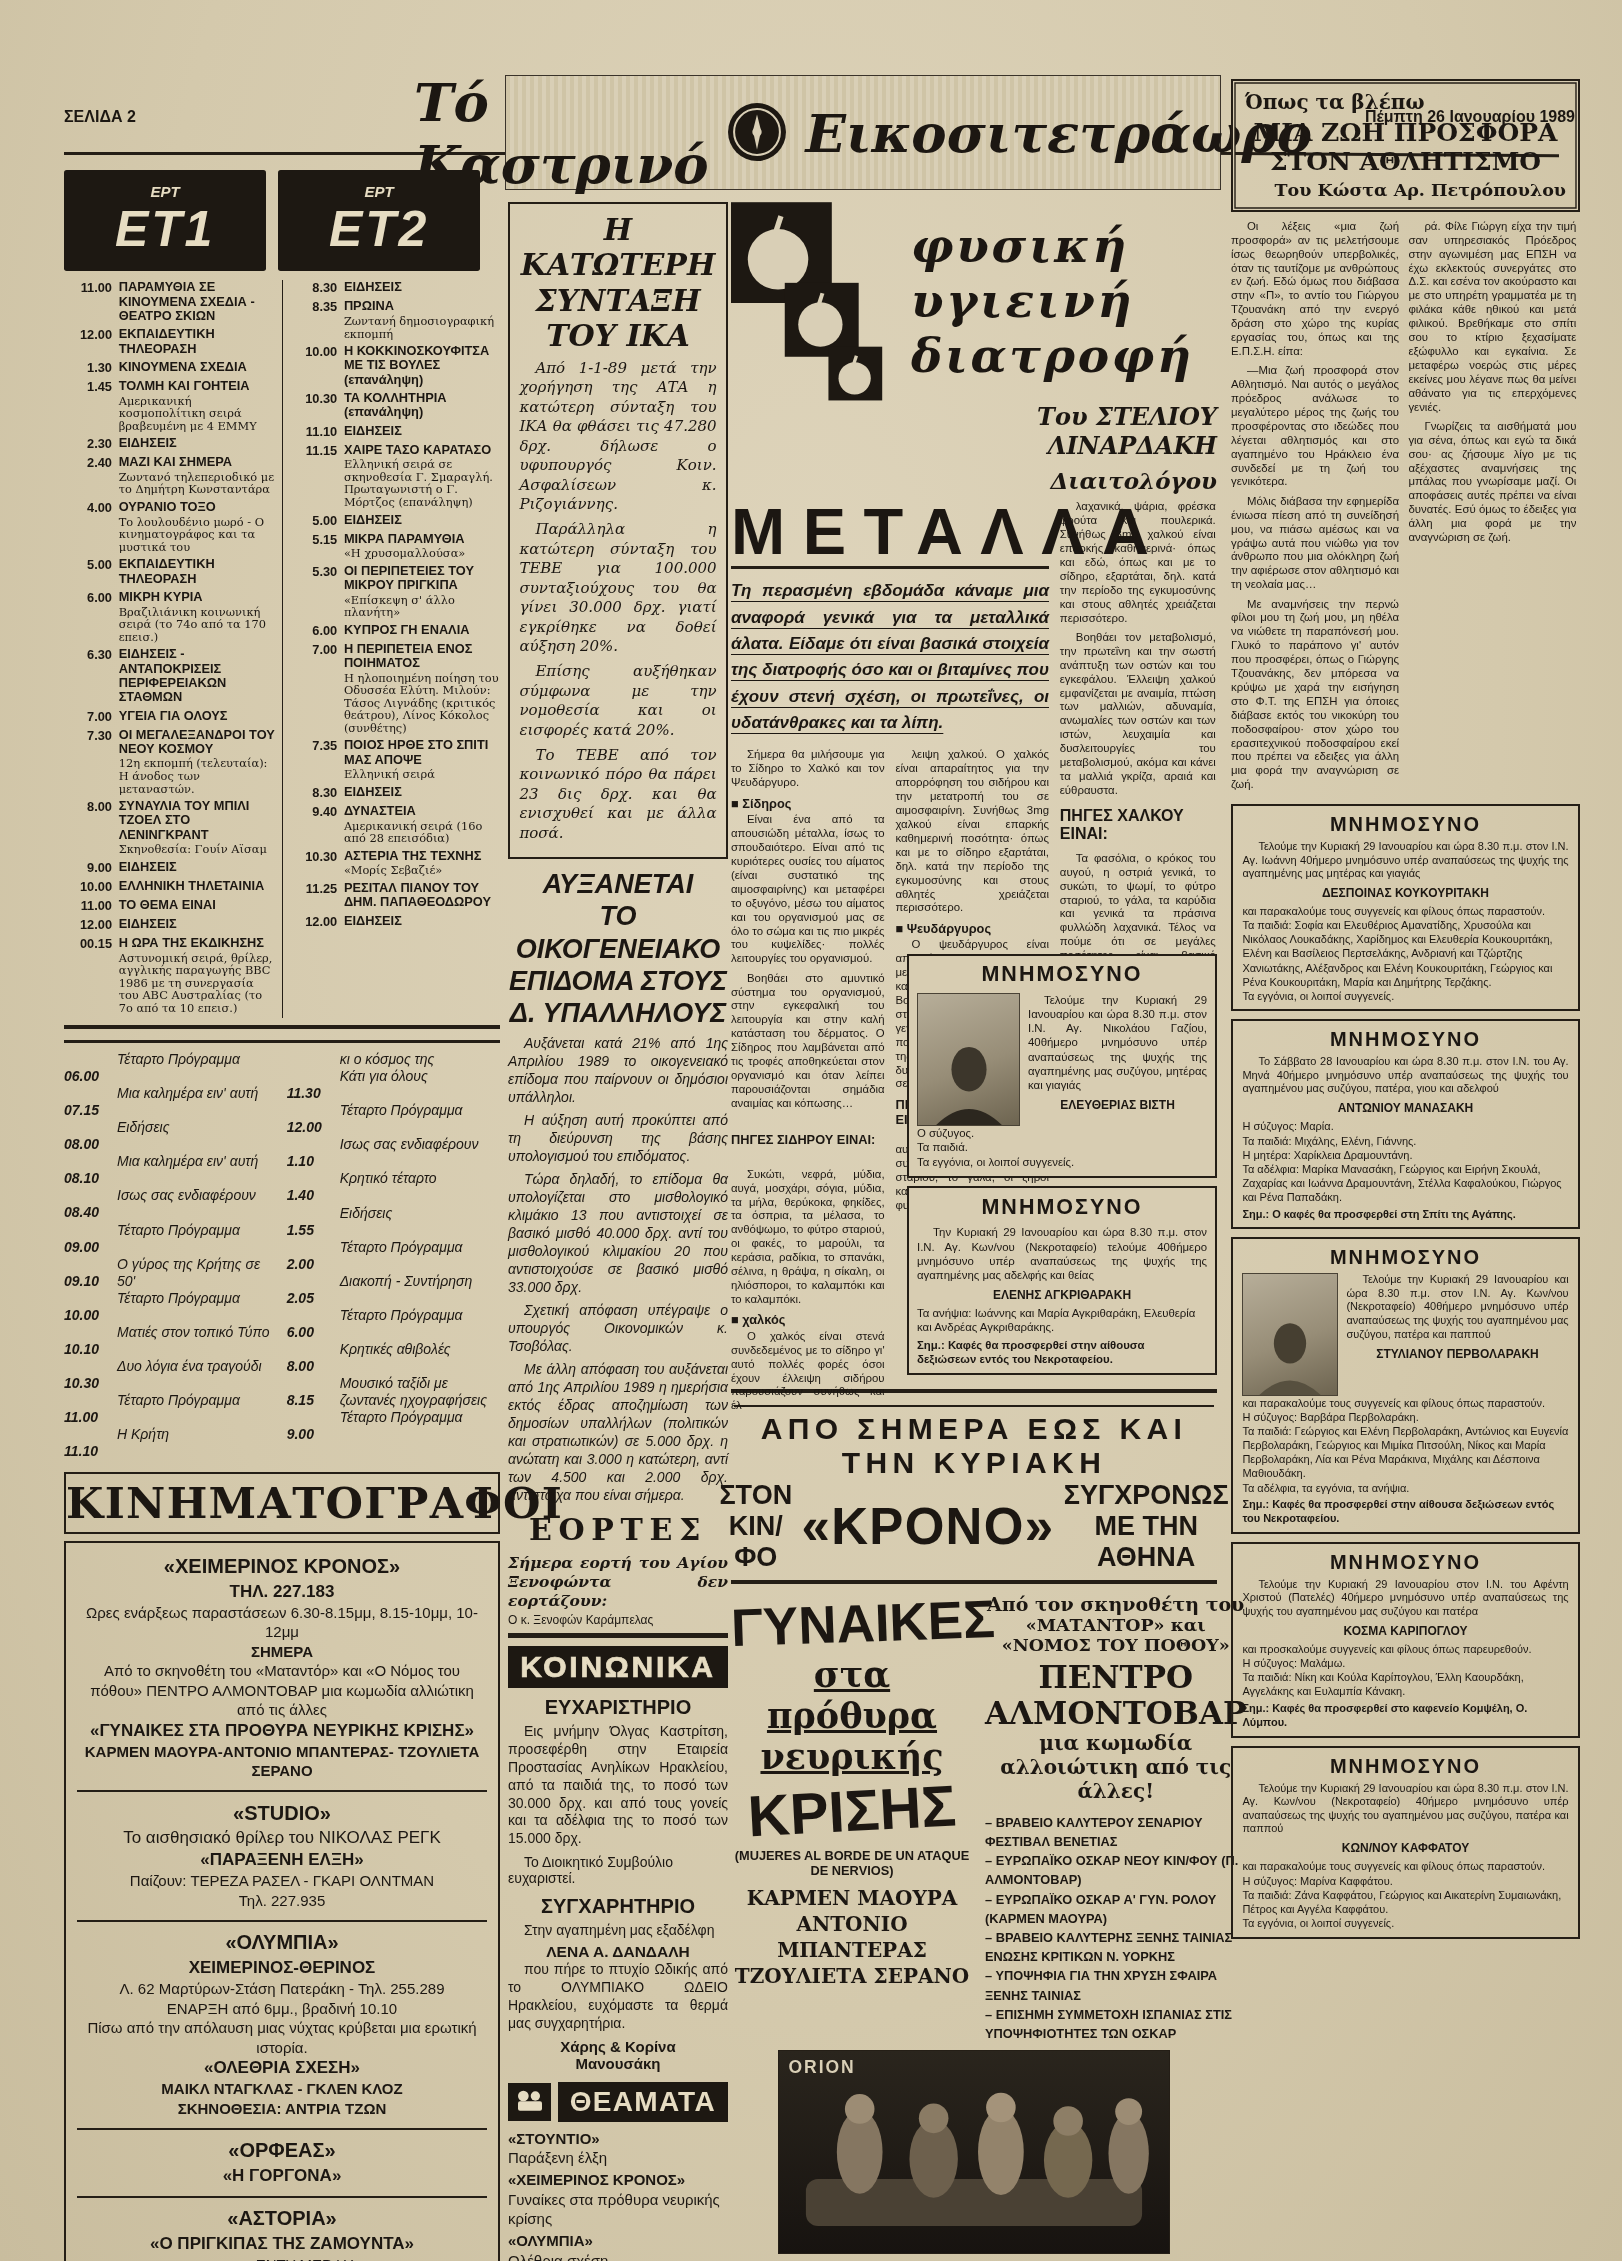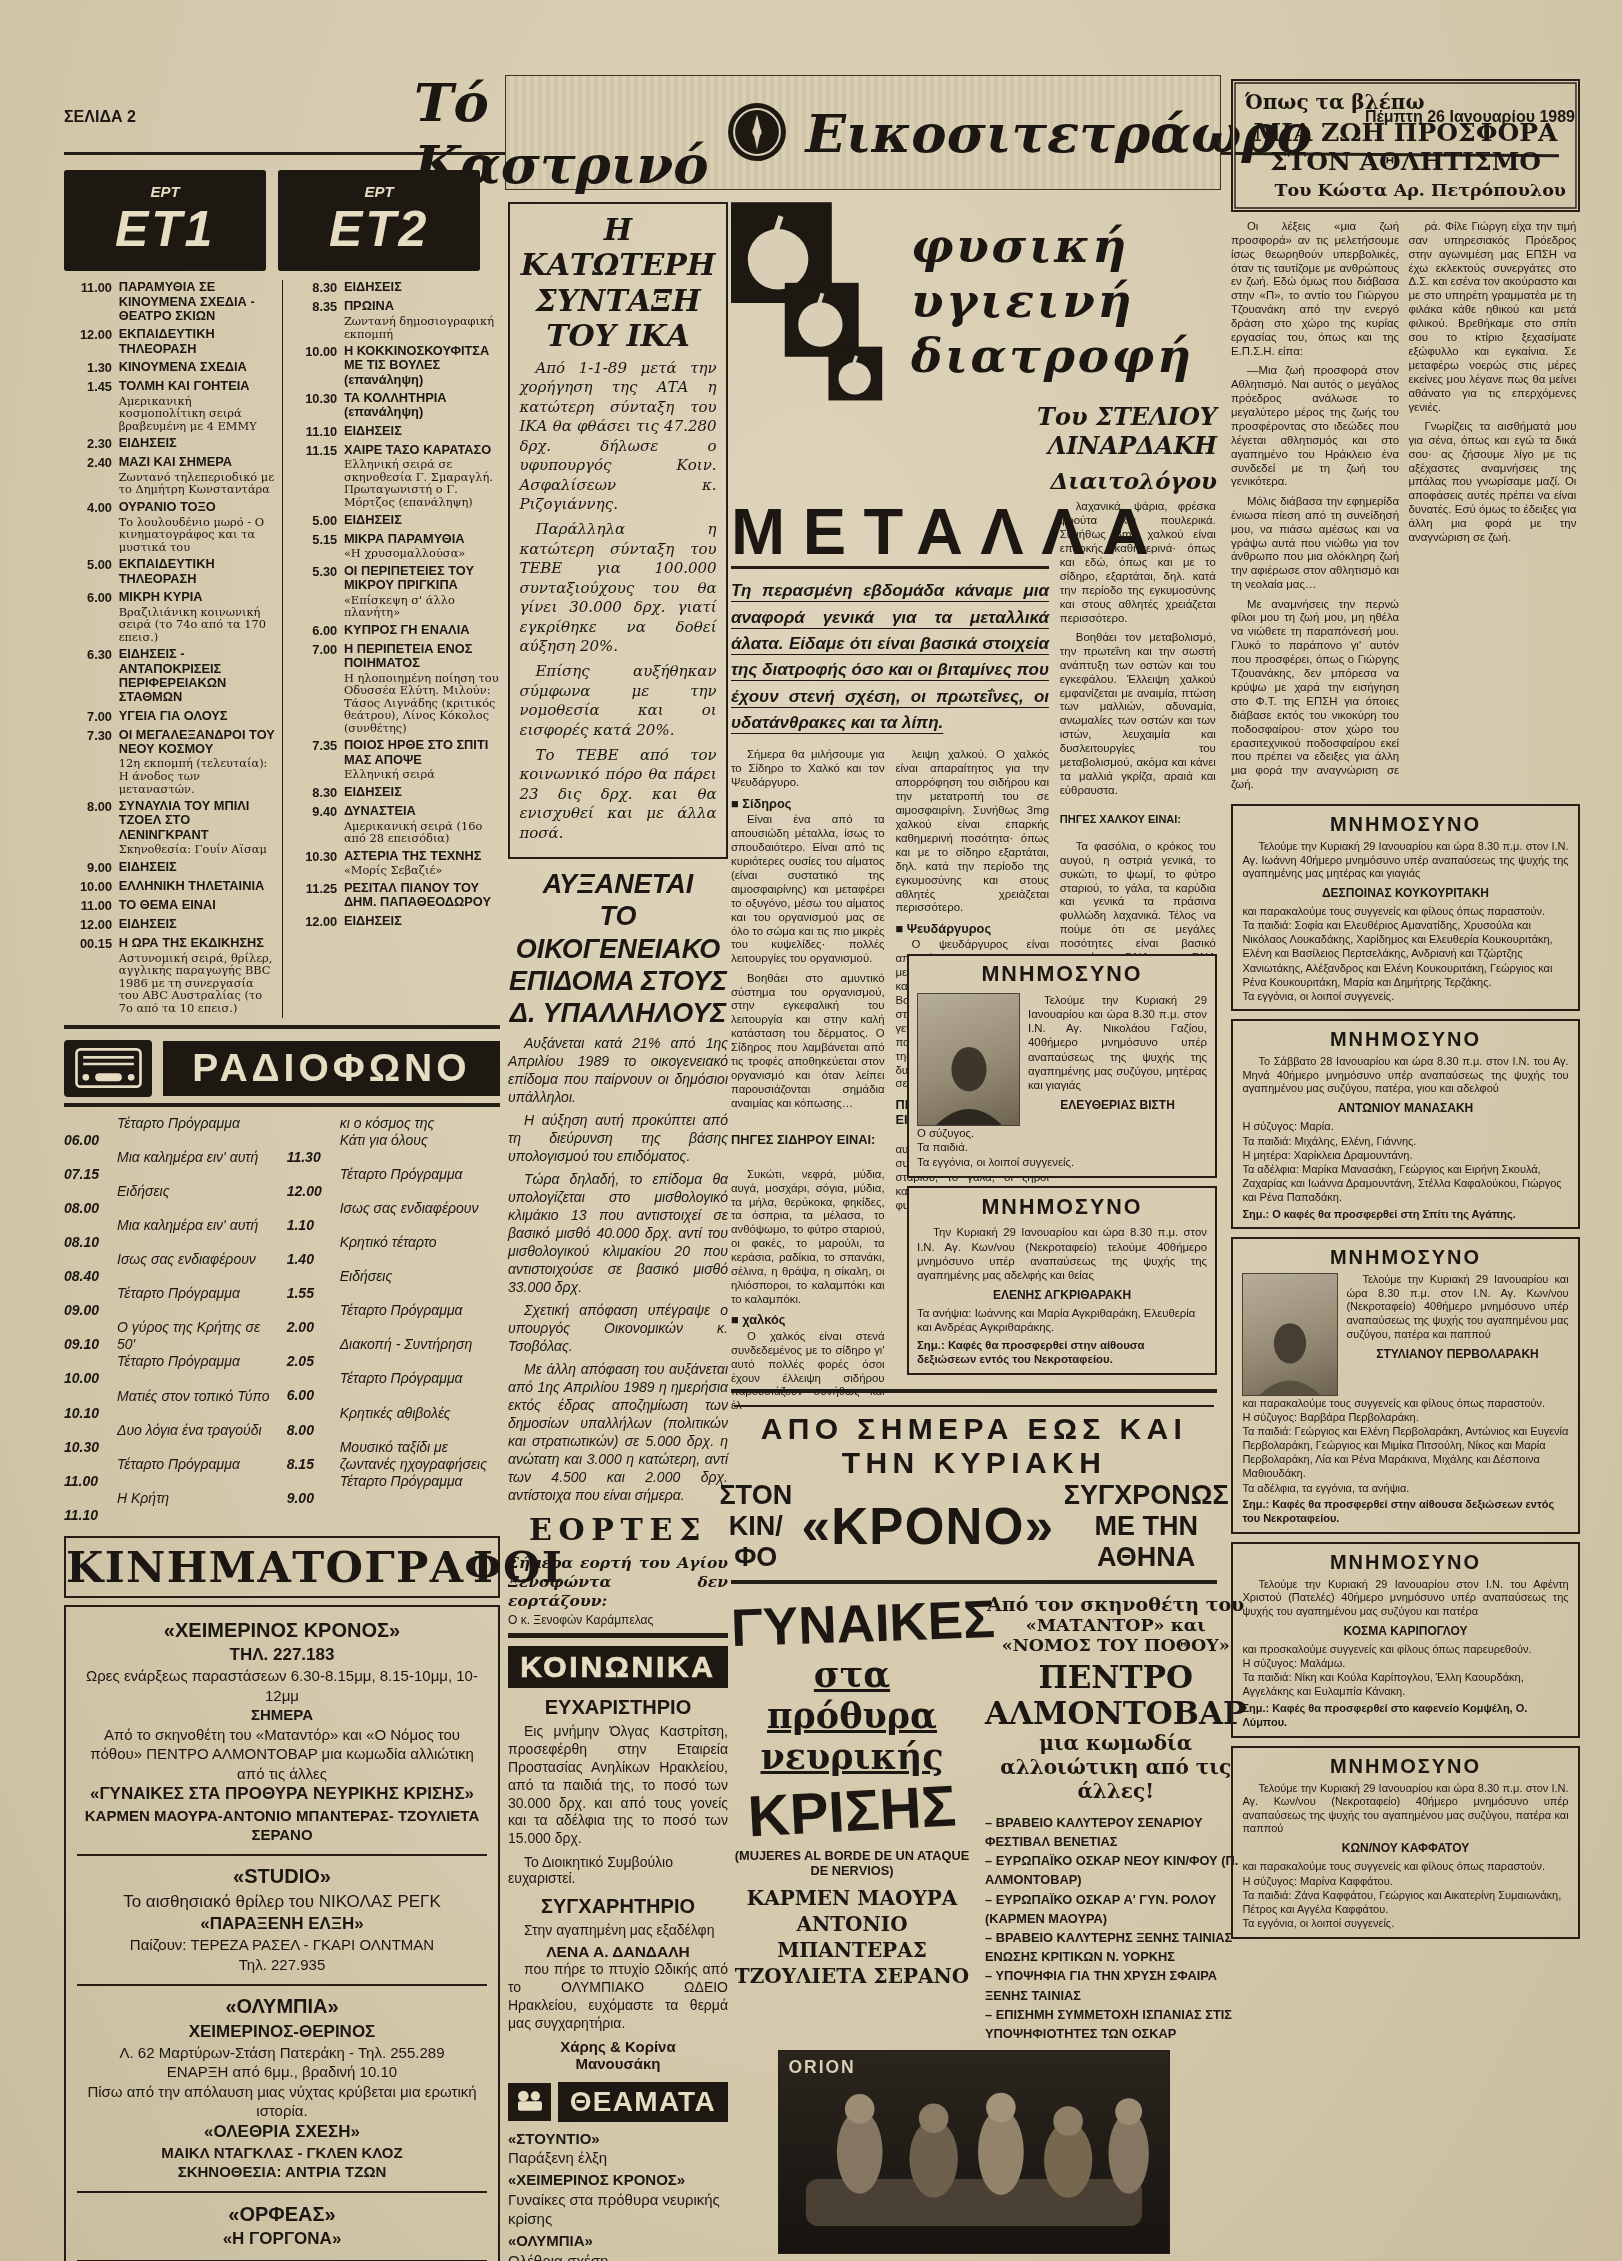--- a/index.html
+++ b/index.html
@@ -252,33 +252,20 @@
         </div>
 
         <div class="tvrow">
           <span class="tvtime">12.00</span>
           <span class="tvtitle"><span>ΕΙΔΗΣΕΙΣ</span></span>
         </div>
       </div>
   </div>
 
   <div style="margin-top:10.8px;">
-    <div style="display:flex;align-items:center;gap:10.8px;">
-      <span class="iconbox" style="width:88px;height:57px;border-radius:4px;">
-        <svg width="67" height="40" viewBox="0 0 100 60">
-            <rect x="2" y="2" width="96" height="56" rx="6" fill="none" stroke="#e6dcc2" stroke-width="4"></rect>
-            <line x1="12" y1="14" x2="88" y2="14" stroke="#e6dcc2" stroke-width="4"></line>
-            <line x1="12" y1="24" x2="88" y2="24" stroke="#e6dcc2" stroke-width="4"></line>
-            <circle cx="16" cy="44" r="5" fill="#e6dcc2"></circle>
-            <circle cx="84" cy="44" r="5" fill="#e6dcc2"></circle>
-            <rect x="30" y="38" width="40" height="12" rx="6" fill="#e6dcc2"></rect>
-          </svg>
-      </span>
-      <span class="banner" style="flex:1;font-size:39px;letter-spacing:4px;padding:5.4px 0;">ΡΑΔΙΟΦΩΝΟ</span>
-    </div>
     <div class="rule" style="margin:6.7px 0 8px 0;"></div>
     <div style="display:flex;gap:9.4px;">
       <div style="width:214px;">
 
           <div class="radrow">
             <span class="radtime">06.00</span>
             <span>Τέταρτο Πρόγραμμα</span>
           </div>
 
           <div class="radrow">
@@ -640,21 +627,21 @@
             <div class="b" style="font-size:12.8px;margin:2.7px 0;"></div>
             <p class="p j body17">λαχανικά, ψάρια, φρέσκα φρούτα και πουλερικά. Συνήθως 3mg χαλκού είναι επαρκής καθημερινά· όπως και εδώ, όπως και με το σίδηρο, εξαρτάται, δηλ. κατά την περίοδο της εγκυμοσύνης και στους αθλητές χρειάζεται περισσότερο.</p>
           </div>
 
           <div>
             <div class="b" style="font-size:12.8px;margin:2.7px 0;"></div>
             <p class="p j body17">Βοηθάει τον μεταβολισμό, την πρωτεΐνη και την σωστή ανάπτυξη των οστών και του εγκεφάλου. Έλλειψη χαλκού εμφανίζεται με αναιμία, πτώση των μαλλιών, αδυναμία, ανωμαλίες των οστών και των ιστών, λευχαιμία και δυσλειτουργίες του μεταβολισμού, ακόμα και κάνει τα μαλλιά γκρίζα, αραιά και εύθραυστα.</p>
           </div>
 
           <div>
-            <div class="b" style="font-size:11px;margin:15px 0;">ΠΗΓΕΣ ΧΑΛΚΟΥ ΕΙΝΑΙ:</div>
+            <div class="b" style="font-size:16px;margin:9px 0;">ΠΗΓΕΣ ΧΑΛΚΟΥ ΕΙΝΑΙ:</div>
             <p class="p j body17">Τα φασόλια, ο κρόκος του αυγού, η οστριά γενικά, το συκώτι, το ψωμί, το φύτρο σταριού, το γάλα, τα καρύδια και γενικά τα πράσινα φυλλώδη λαχανικά. Τέλος να πούμε ότι σε μεγάλες ποσότητες είναι βασικό στοιχείο του DNA και της RNA δηλ. είναι η βάση της ζωής.</p>
           </div>
         </div>
     </div>
   </div>
 
   <div style="display:flex;justify-content:flex-end;margin-top:-465px;pointer-events:none;">
     <div style="width:310px;pointer-events:auto;">
       <div class="box" style="padding:6.7px 8px;background:#d8cdb2;">
         <div class="c b" style="font-size:21.5px;letter-spacing:2px;">ΜΝΗΜΟΣΥΝΟ</div>

